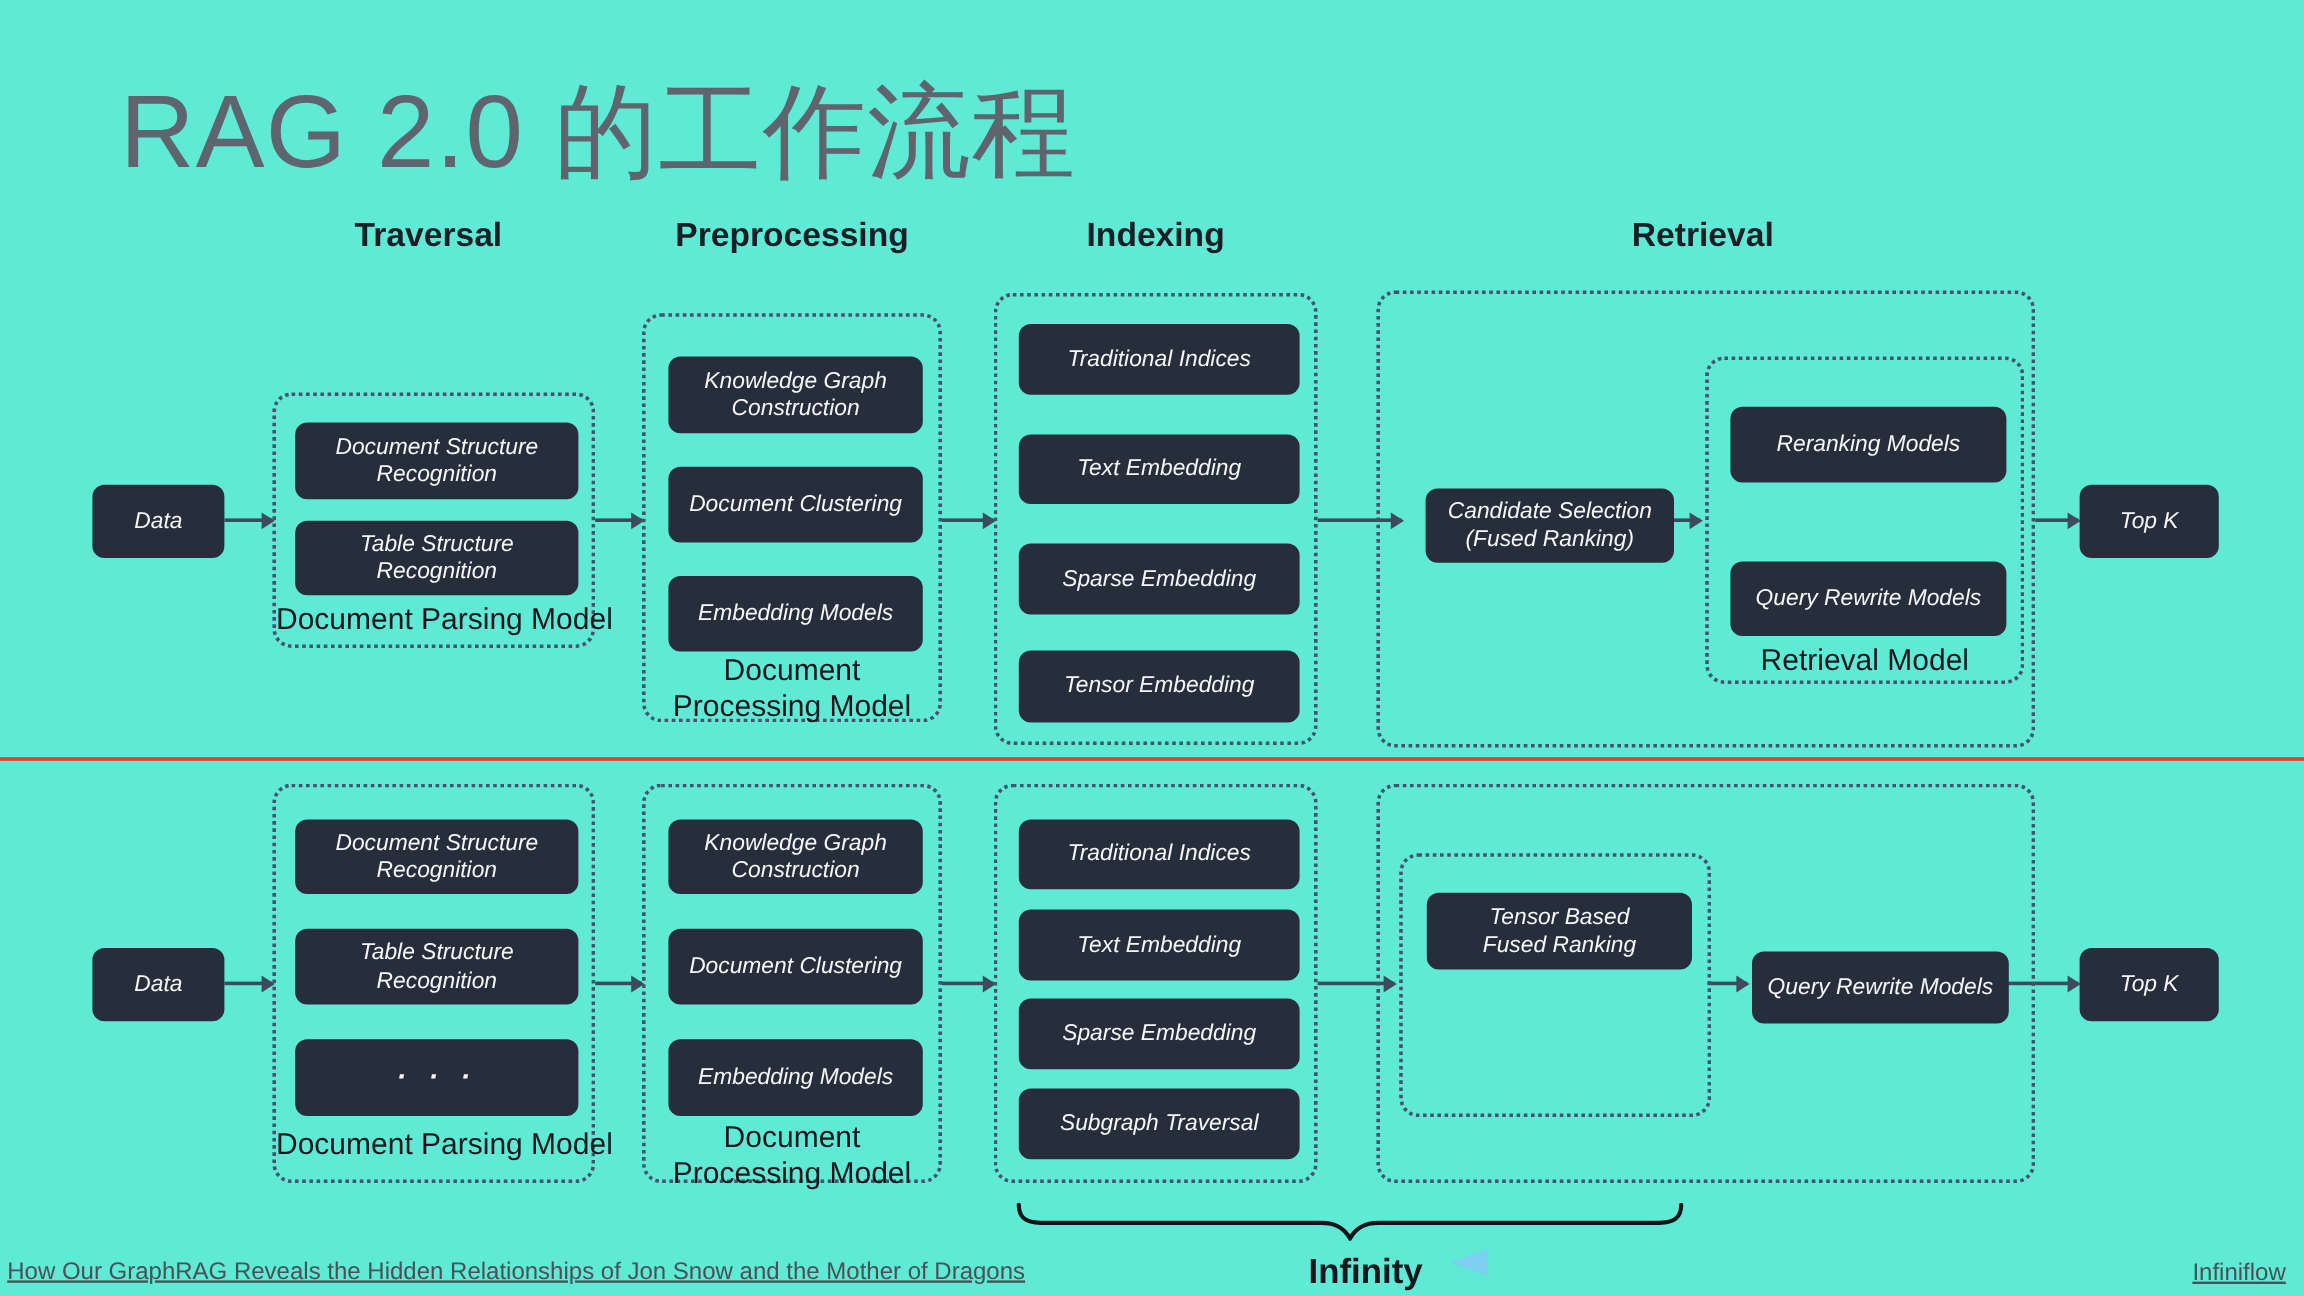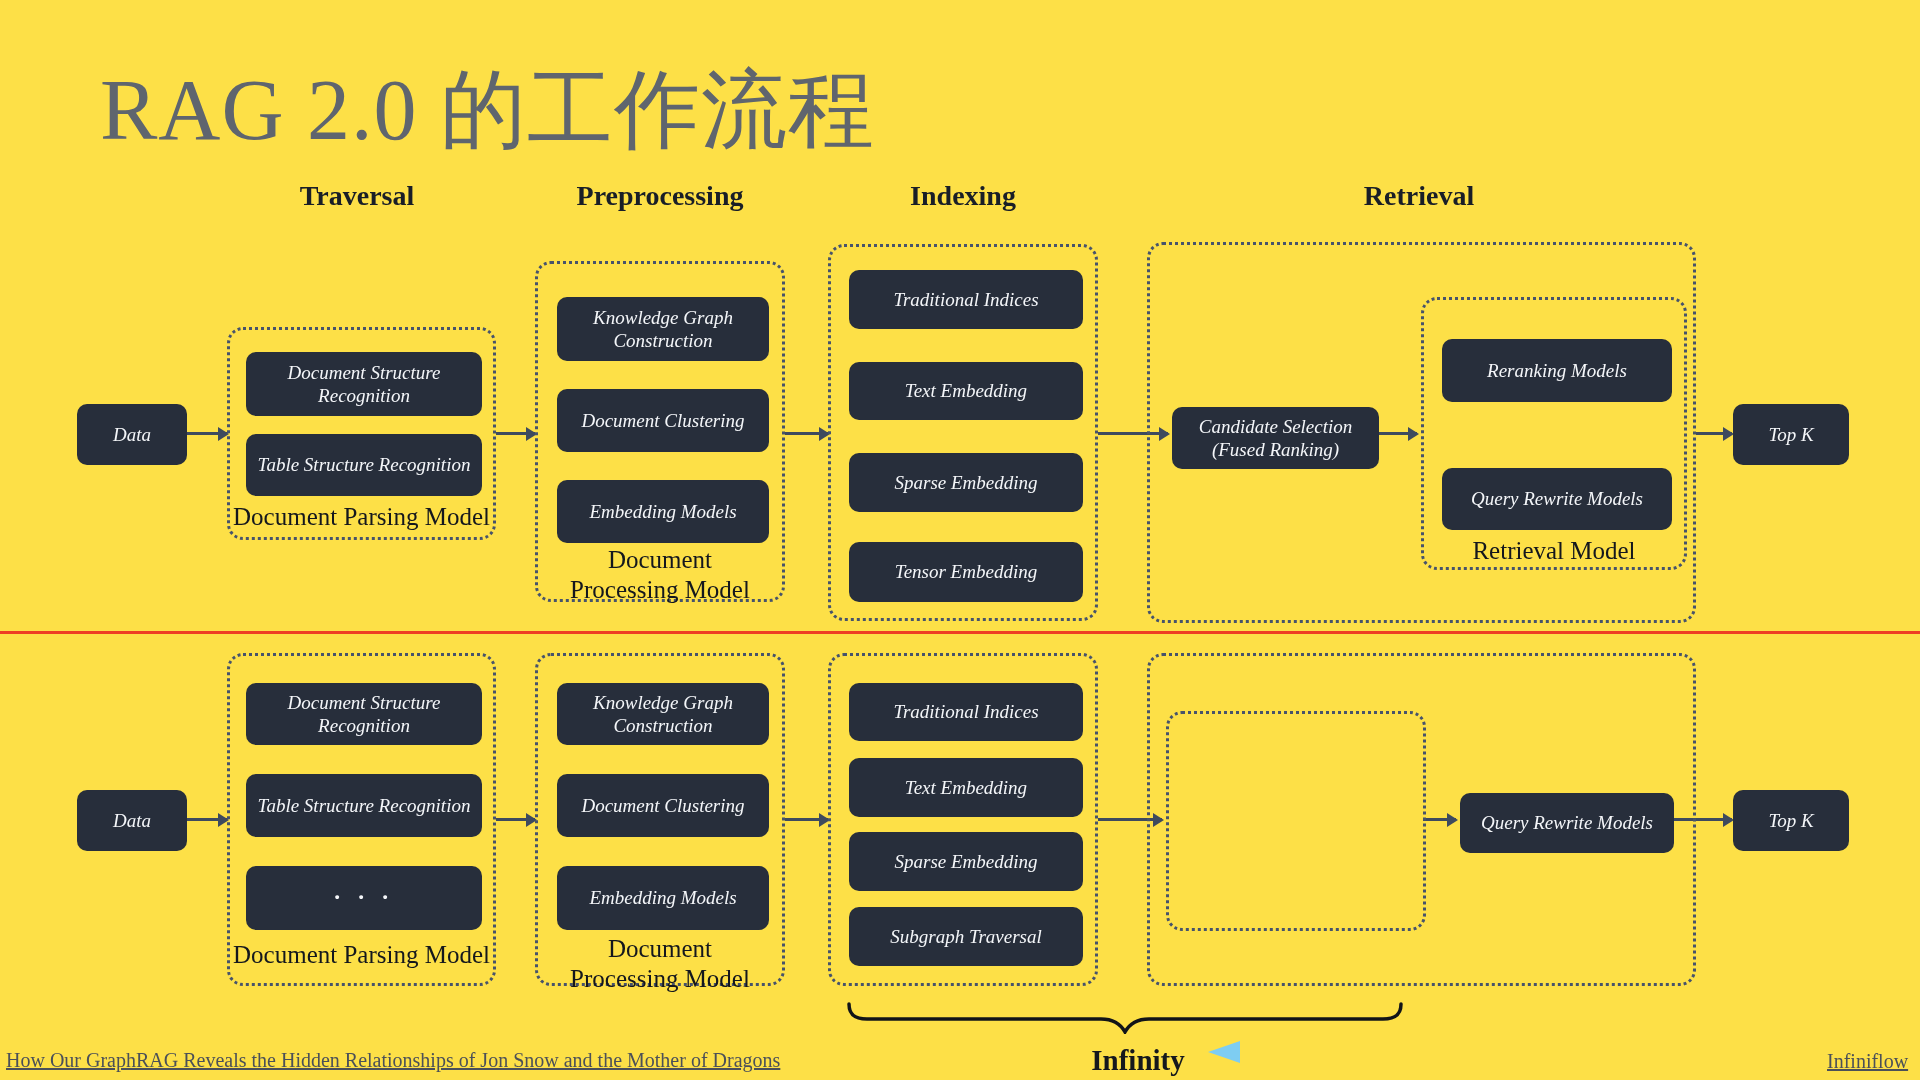--- a/index.html
+++ b/index.html
@@ -7,21 +7,21 @@
     --box-text:#f4f6f9;
     --grp-border:#47536b;
     --arrow:#3e4a5e;
     --ink:#14171d;
     --divider:#ee3e23;
     --badge:#7ecdf2;
     --link:#4b5058;
   }
   *{box-sizing:border-box;}
   body{margin:0;background:#ffffff;font-family:"Liberation Sans",sans-serif;}
-  .canvas{position:relative;width:1920px;height:1080px;background:#fde047;overflow:hidden;font-family:Liberation Serif, serif;}
+  .canvas{position:relative;width:1920px;height:1080px;background:#5eead4;overflow:hidden;}
   .ttl{position:absolute;left:100px;top:52px;font-size:86px;color:#5f656e;letter-spacing:1px;white-space:nowrap;}
   .hdr{position:absolute;top:180px;transform:translateX(-50%);font-weight:bold;font-size:28px;color:#191e27;white-space:nowrap;}
   .grp{position:absolute;border:3px dotted var(--grp-border);border-radius:16px;}
   .bx{position:absolute;background:var(--box-bg);border-radius:10px;color:var(--box-text);
       font-style:italic;font-size:19px;line-height:1.22;display:flex;align-items:center;
       justify-content:center;text-align:center;padding:4px 10px;}
   .cap{position:absolute;left:0;width:100%;text-align:center;color:var(--ink);font-size:25px;line-height:1.18;}
   .nowrap{white-space:nowrap;}
   .arrow{position:absolute;height:3px;background:var(--arrow);}
   .arrow::after{content:'';position:absolute;right:-2px;top:-5.5px;width:0;height:0;
@@ -71,21 +71,21 @@
   </div>
 
   <div class="grp" style="left:828px;top:244px;width:270px;height:377px;">
     <div class="bx" style="left:18px;top:23px;width:234px;height:59px;">Traditional Indices</div>
     <div class="bx" style="left:18px;top:115px;width:234px;height:58px;">Text Embedding</div>
     <div class="bx" style="left:18px;top:206px;width:234px;height:59px;">Sparse Embedding</div>
     <div class="bx" style="left:18px;top:295px;width:234px;height:60px;">Tensor Embedding</div>
   </div>
 
   <div class="grp" style="left:1147px;top:242px;width:549px;height:381px;">
-    <div class="bx" style="left:22px;top:162px;width:207px;height:62px;">Candidate Selection (Fused Ranking)</div>
+    <div class="bx" style="left:38px;top:162px;width:207px;height:62px;">Candidate Selection (Fused Ranking)</div>
     <div class="grp" style="left:271px;top:52px;width:266px;height:273px;">
       <div class="bx" style="left:18px;top:39px;width:230px;height:63px;">Reranking Models</div>
       <div class="bx" style="left:18px;top:168px;width:230px;height:62px;">Query Rewrite Models</div>
       <div class="cap nowrap" style="top:236px;">Retrieval Model</div>
     </div>
   </div>
 
   <div class="bx" style="left:1733px;top:404px;width:116px;height:61px;">Top K</div>
 
   <div class="divider" style="top:631px;"></div>
@@ -115,20 +115,21 @@
 
   <div class="grp" style="left:828px;top:653px;width:270px;height:333px;">
     <div class="bx" style="left:18px;top:27px;width:234px;height:58px;">Traditional Indices</div>
     <div class="bx" style="left:18px;top:102px;width:234px;height:59px;">Text Embedding</div>
     <div class="bx" style="left:18px;top:176px;width:234px;height:59px;">Sparse Embedding</div>
     <div class="bx" style="left:18px;top:251px;width:234px;height:59px;">Subgraph Traversal</div>
   </div>
 
   <div class="grp" style="left:1147px;top:653px;width:549px;height:333px;">
     <div class="grp" style="left:16px;top:55px;width:260px;height:220px;">
+      <div class="bx" style="left:20px;top:30px;width:221px;height:64px;padding:4px 36px;">Tensor Based Fused Ranking</div>
     </div>
     <div class="bx" style="left:310px;top:137px;width:214px;height:60px;">Query Rewrite Models</div>
   </div>
 
   <div class="bx" style="left:1733px;top:790px;width:116px;height:61px;">Top K</div>
 
   <svg class="brace" style="left:845px;top:1002px;" width="560" height="32" viewBox="0 0 560 32">
     <path d="M4,2 C4,13 10,17 22,17 L256,17 C268,17 275,21 280,30 C285,21 292,17 304,17 L538,17 C550,17 556,13 556,2" fill="none" stroke="#111418" stroke-width="3.5" stroke-linecap="round"></path>
   </svg>
 

